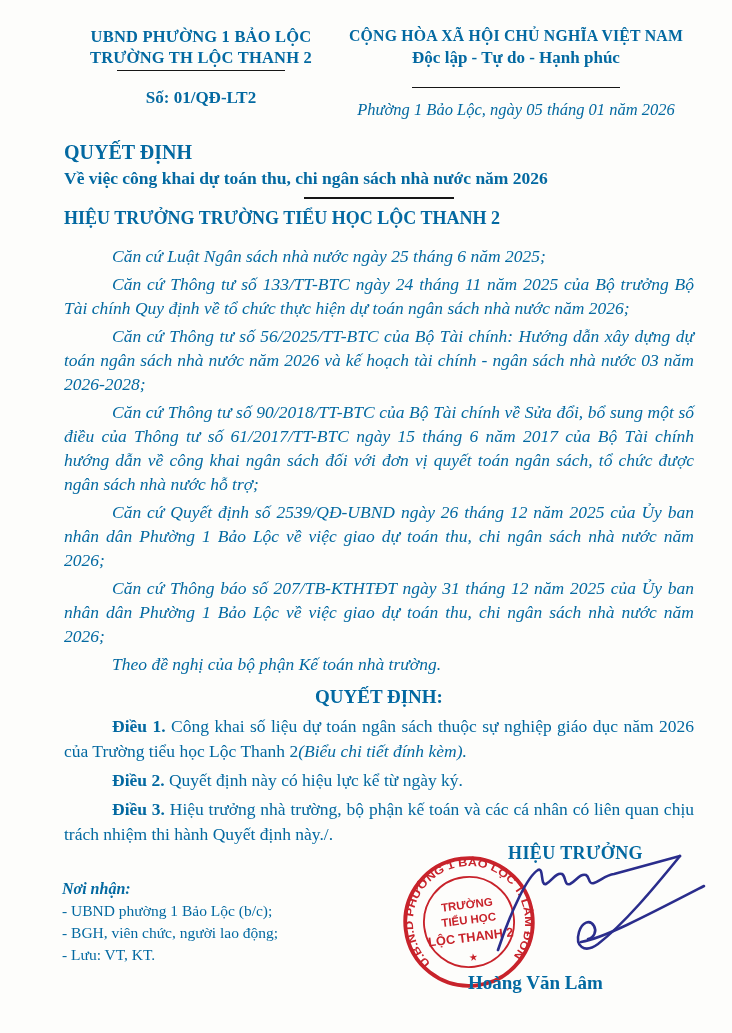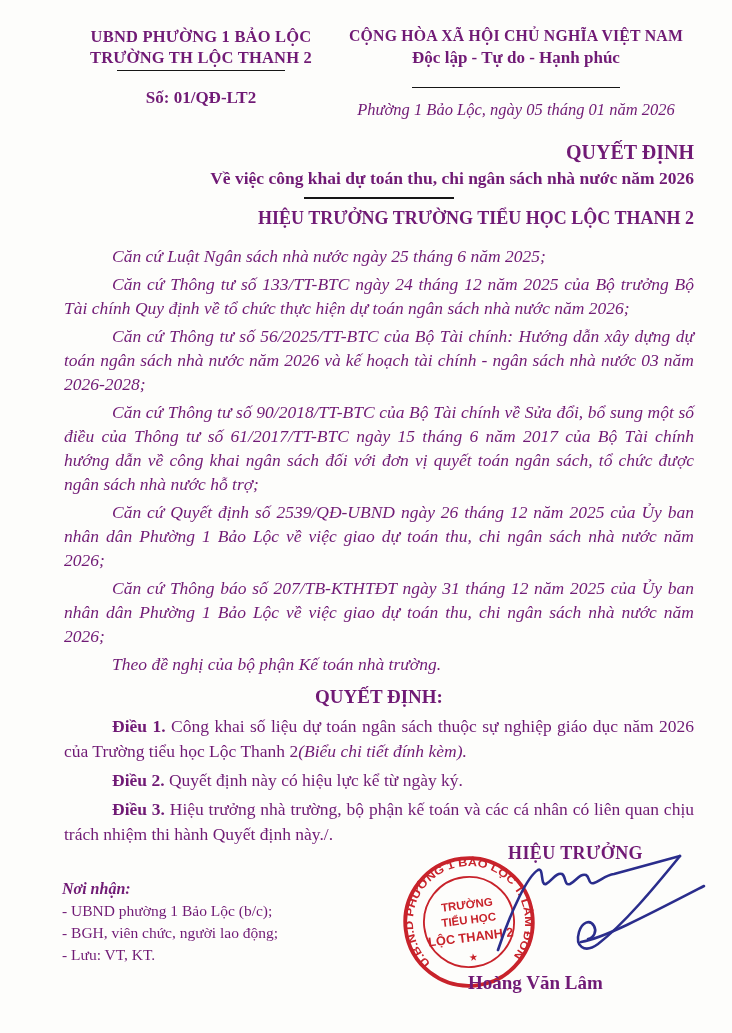--- a/index.html
+++ b/index.html
@@ -3,36 +3,36 @@
 <meta charset="utf-8">
 <style>
   html,body{margin:0;padding:0;background:#e8e8e8;}
   .page{
     position:relative;
     width:732px;height:1033px;
     margin:0 auto;
     background:#fdfdfb;
     overflow:hidden;
     font-family:"Liberation Serif","DejaVu Serif",serif;
-    color:#701a75;
+    color:#0369a1;
     box-sizing:border-box;
     padding:26px 38px 0 64px;
   }
   
   .hdr{display:flex;}
   .hdr-left{width:274px;text-align:center;}
   .hdr-right{flex:1;text-align:center;}
   .org-line{font-weight:bold;font-size:16.5px;line-height:21px;letter-spacing:.2px;}
   .org-underline{width:168px;height:0;border-bottom:1.6px solid #161616;margin:2px auto 0 auto;}
   .doc-number{font-weight:bold;font-size:17px;margin-top:17px;}
   .motto1{font-weight:bold;font-size:15.8px;line-height:20px;letter-spacing:.2px;}
   .motto2{font-weight:bold;font-size:17px;line-height:23px;display:inline-block;border-bottom:1.6px solid #161616;padding-bottom:18px;}
   .place-date{font-weight:normal;font-style:italic;font-size:16.5px;margin-top:12px;}
   
-  .title-block{text-align:right;margin-top:20px;}
+  .title-block{text-align:left;margin-top:20px;}
   .title-main{font-weight:bold;font-size:20px;line-height:24px;}
   .title-subject{font-weight:bold;font-size:17.5px;line-height:23px;margin-top:3px;}
   .title-sep{width:150px;height:0;border-bottom:2px solid #161616;margin:7px auto 8px auto;}
   .title-authority{font-weight:bold;font-size:18px;line-height:23px;}
   
   .preamble{margin-top:14px;}
   .preamble p{
     margin:4px 0;
     font-style:italic;
     font-size:17.5px;
@@ -74,21 +74,21 @@
 
   <div class="title-block">
     <div class="title-main">QUYẾT ĐỊNH</div>
     <div class="title-subject">Về việc công khai dự toán thu, chi ngân sách nhà nước năm 2026</div>
     <div class="title-sep sep"></div>
     <div class="title-authority">HIỆU TRƯỞNG TRƯỜNG TIỂU HỌC LỘC THANH 2</div>
   </div>
 
   <div class="preamble">
     <p>Căn cứ Luật Ngân sách nhà nước ngày 25 tháng 6 năm 2025;</p>
-    <p>Căn cứ Thông tư số 133/TT-BTC ngày 24 tháng 12 năm 2025 của Bộ trưởng Bộ Tài chính Quy định về tổ chức thực hiện dự toán ngân sách nhà nước năm 2026;</p>
+    <p>Căn cứ Thông tư số 133/TT-BTC ngày 24 tháng 11 năm 2025 của Bộ trưởng Bộ Tài chính Quy định về tổ chức thực hiện dự toán ngân sách nhà nước năm 2026;</p>
     <p>Căn cứ Thông tư số 56/2025/TT-BTC của Bộ Tài chính: Hướng dẫn xây dựng dự toán ngân sách nhà nước năm 2026 và kế hoạch tài chính - ngân sách nhà nước 03 năm 2026-2028;</p>
     <p>Căn cứ Thông tư số 90/2018/TT-BTC của Bộ Tài chính về Sửa đổi, bổ sung một số điều của Thông tư số 61/2017/TT-BTC ngày 15 tháng 6 năm 2017 của Bộ Tài chính hướng dẫn về công khai ngân sách đối với đơn vị quyết toán ngân sách, tổ chức được ngân sách nhà nước hỗ trợ;</p>
     <p>Căn cứ Quyết định số 2539/QĐ-UBND ngày 26 tháng 12 năm 2025 của Ủy ban nhân dân Phường 1 Bảo Lộc về việc giao dự toán thu, chi ngân sách nhà nước năm 2026;</p>
     <p>Căn cứ Thông báo số 207/TB-KTHTĐT ngày 31 tháng 12 năm 2025 của Ủy ban nhân dân Phường 1 Bảo Lộc về việc giao dự toán thu, chi ngân sách nhà nước năm 2026;</p>
     <p>Theo đề nghị của bộ phận Kế toán nhà trường.</p>
   </div>
 
   <div class="decision-heading">QUYẾT ĐỊNH:</div>
 
   <div>

